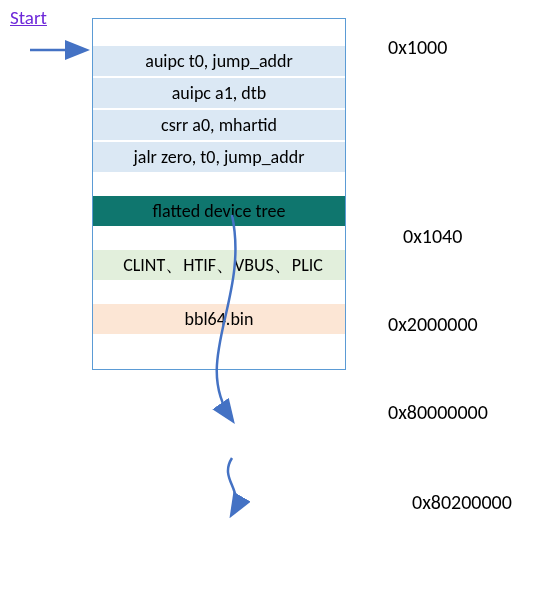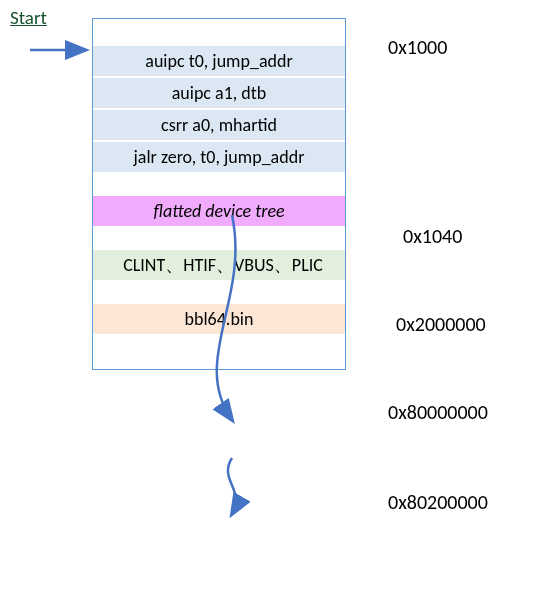--- a/index.html
+++ b/index.html
@@ -34,30 +34,30 @@
   }
   .spacer-top {
     height: 26px;
     background: #fff;
   }
   .spacer-bot {
     height: 12px;
     background: #fff;
   }
   .inst   { background: #dbe8f4; }
-  .fdt    { background: #f0abfc; font-style: italic; }
+  .fdt    { background: #0f766e; }
   .periph { background: #e2efdc; padding-left: 8px; }
   .bbl    { background: #fce6d5; }
   .kernel { background: #b4c2e2; }
 
   .start-label {
     position: absolute;
     left: 10px;
     top: 6px;
-    color: #14532d;
+    color: #6d28d9;
     text-decoration: underline;
     font-size: 19px;
   }
   .addr {
     position: absolute;
     font-size: 20px;
   }
 
   svg.overlay {
     position: absolute;
@@ -88,23 +88,23 @@
   <div class="spacer"></div>
   <div class="row bbl">bbl64.bin</div>
 
   <div class="spacer"></div>
 
   <div class="spacer-bot"></div>
 </div>
 
 <div class="addr" style="left:388px; top:35px;text-align:right;">0x1000</div>
 <div class="addr" style="left:388px; top:224px;margin-left:15px;">0x1040</div>
-<div class="addr" style="left:388px; top:312px;margin-left:8px;">0x2000000</div>
+<div class="addr" style="left:388px; top:312px;">0x2000000</div>
 <div class="addr" style="left:388px; top:400px;">0x80000000</div>
-<div class="addr" style="left:388px; top:490px;">0x80200000</div>
+<div class="addr" style="left:412px; top:490px;">0x80200000</div>
 
 <svg class="overlay">
   <defs>
     <marker id="arrowhead" markerWidth="10" markerHeight="8" refX="8" refY="4" orient="auto">
       <path d="M0,0 L10,4 L0,8 Z" fill="#4472c4"></path>
     </marker>
   </defs>
 
   <line x1="30" y1="50" x2="85" y2="50" stroke="#4472c4" stroke-width="2.5" marker-end="url(#arrowhead)"></line>
 

